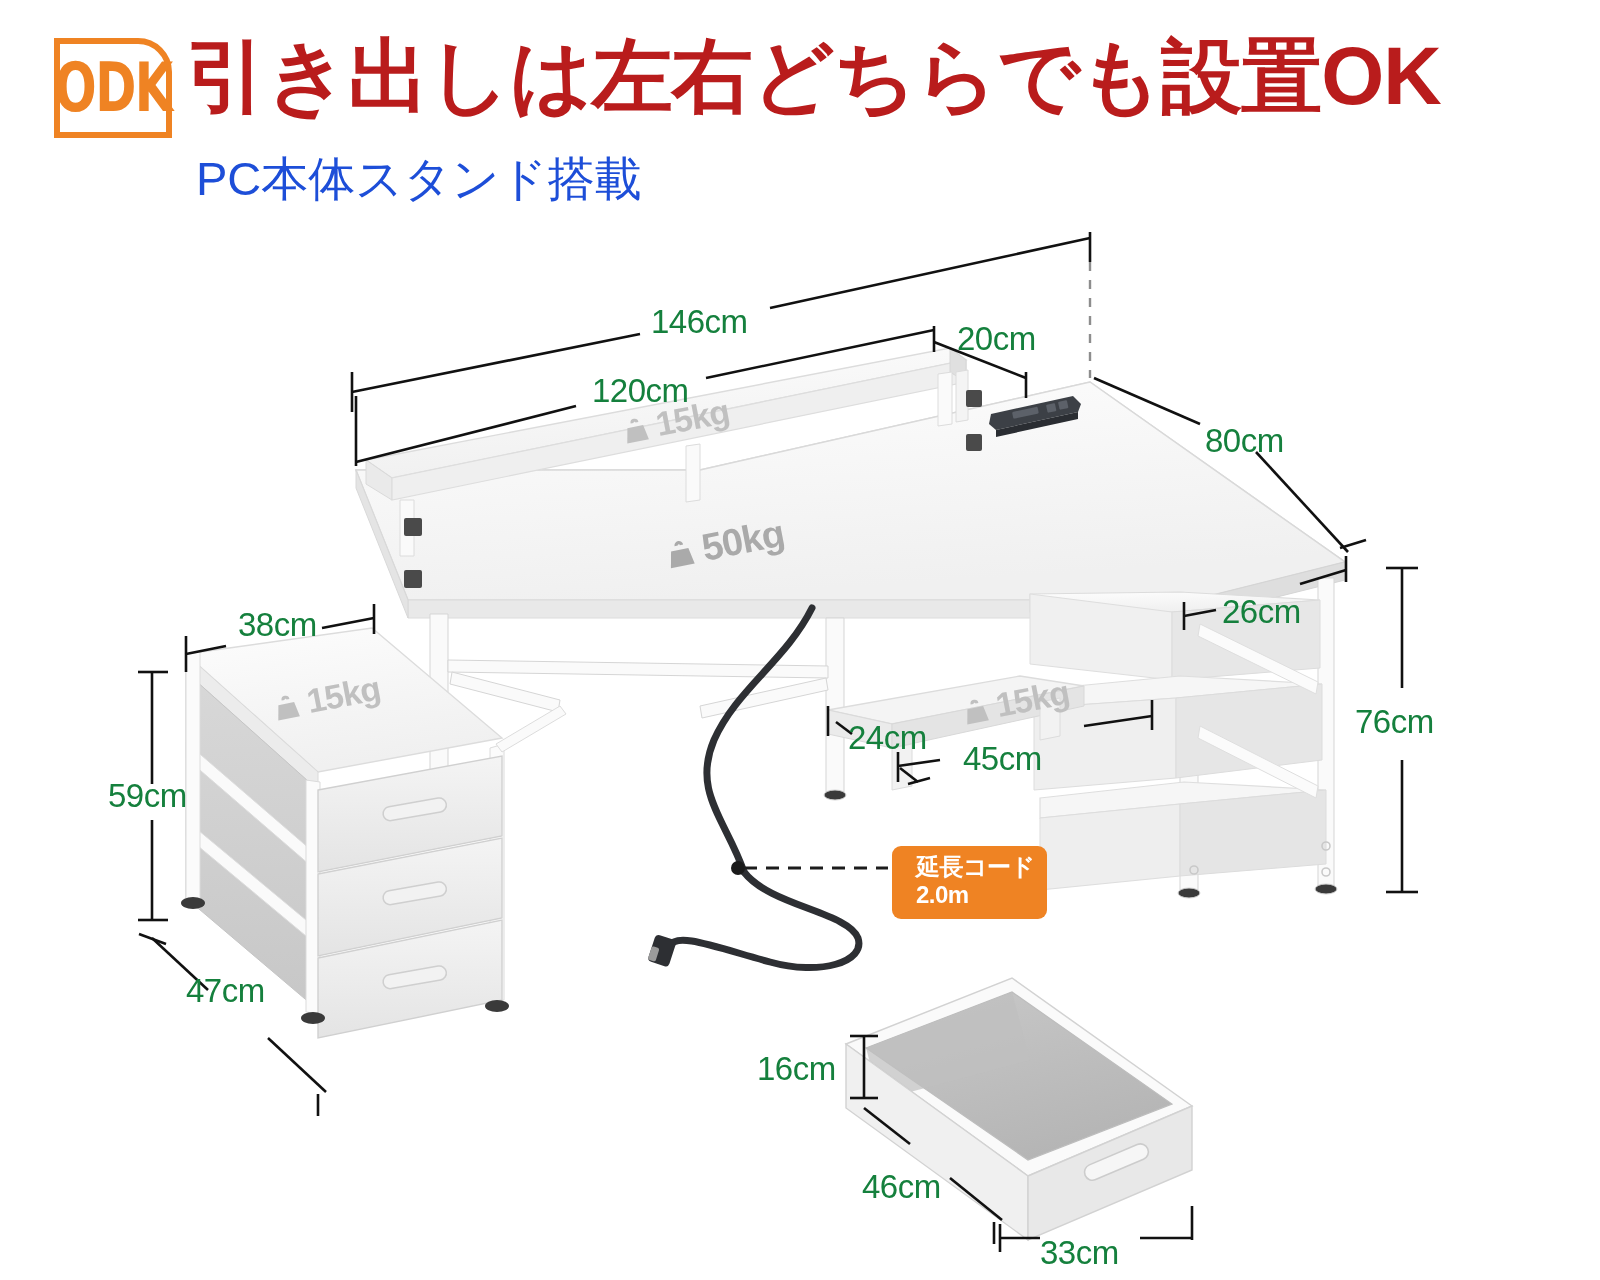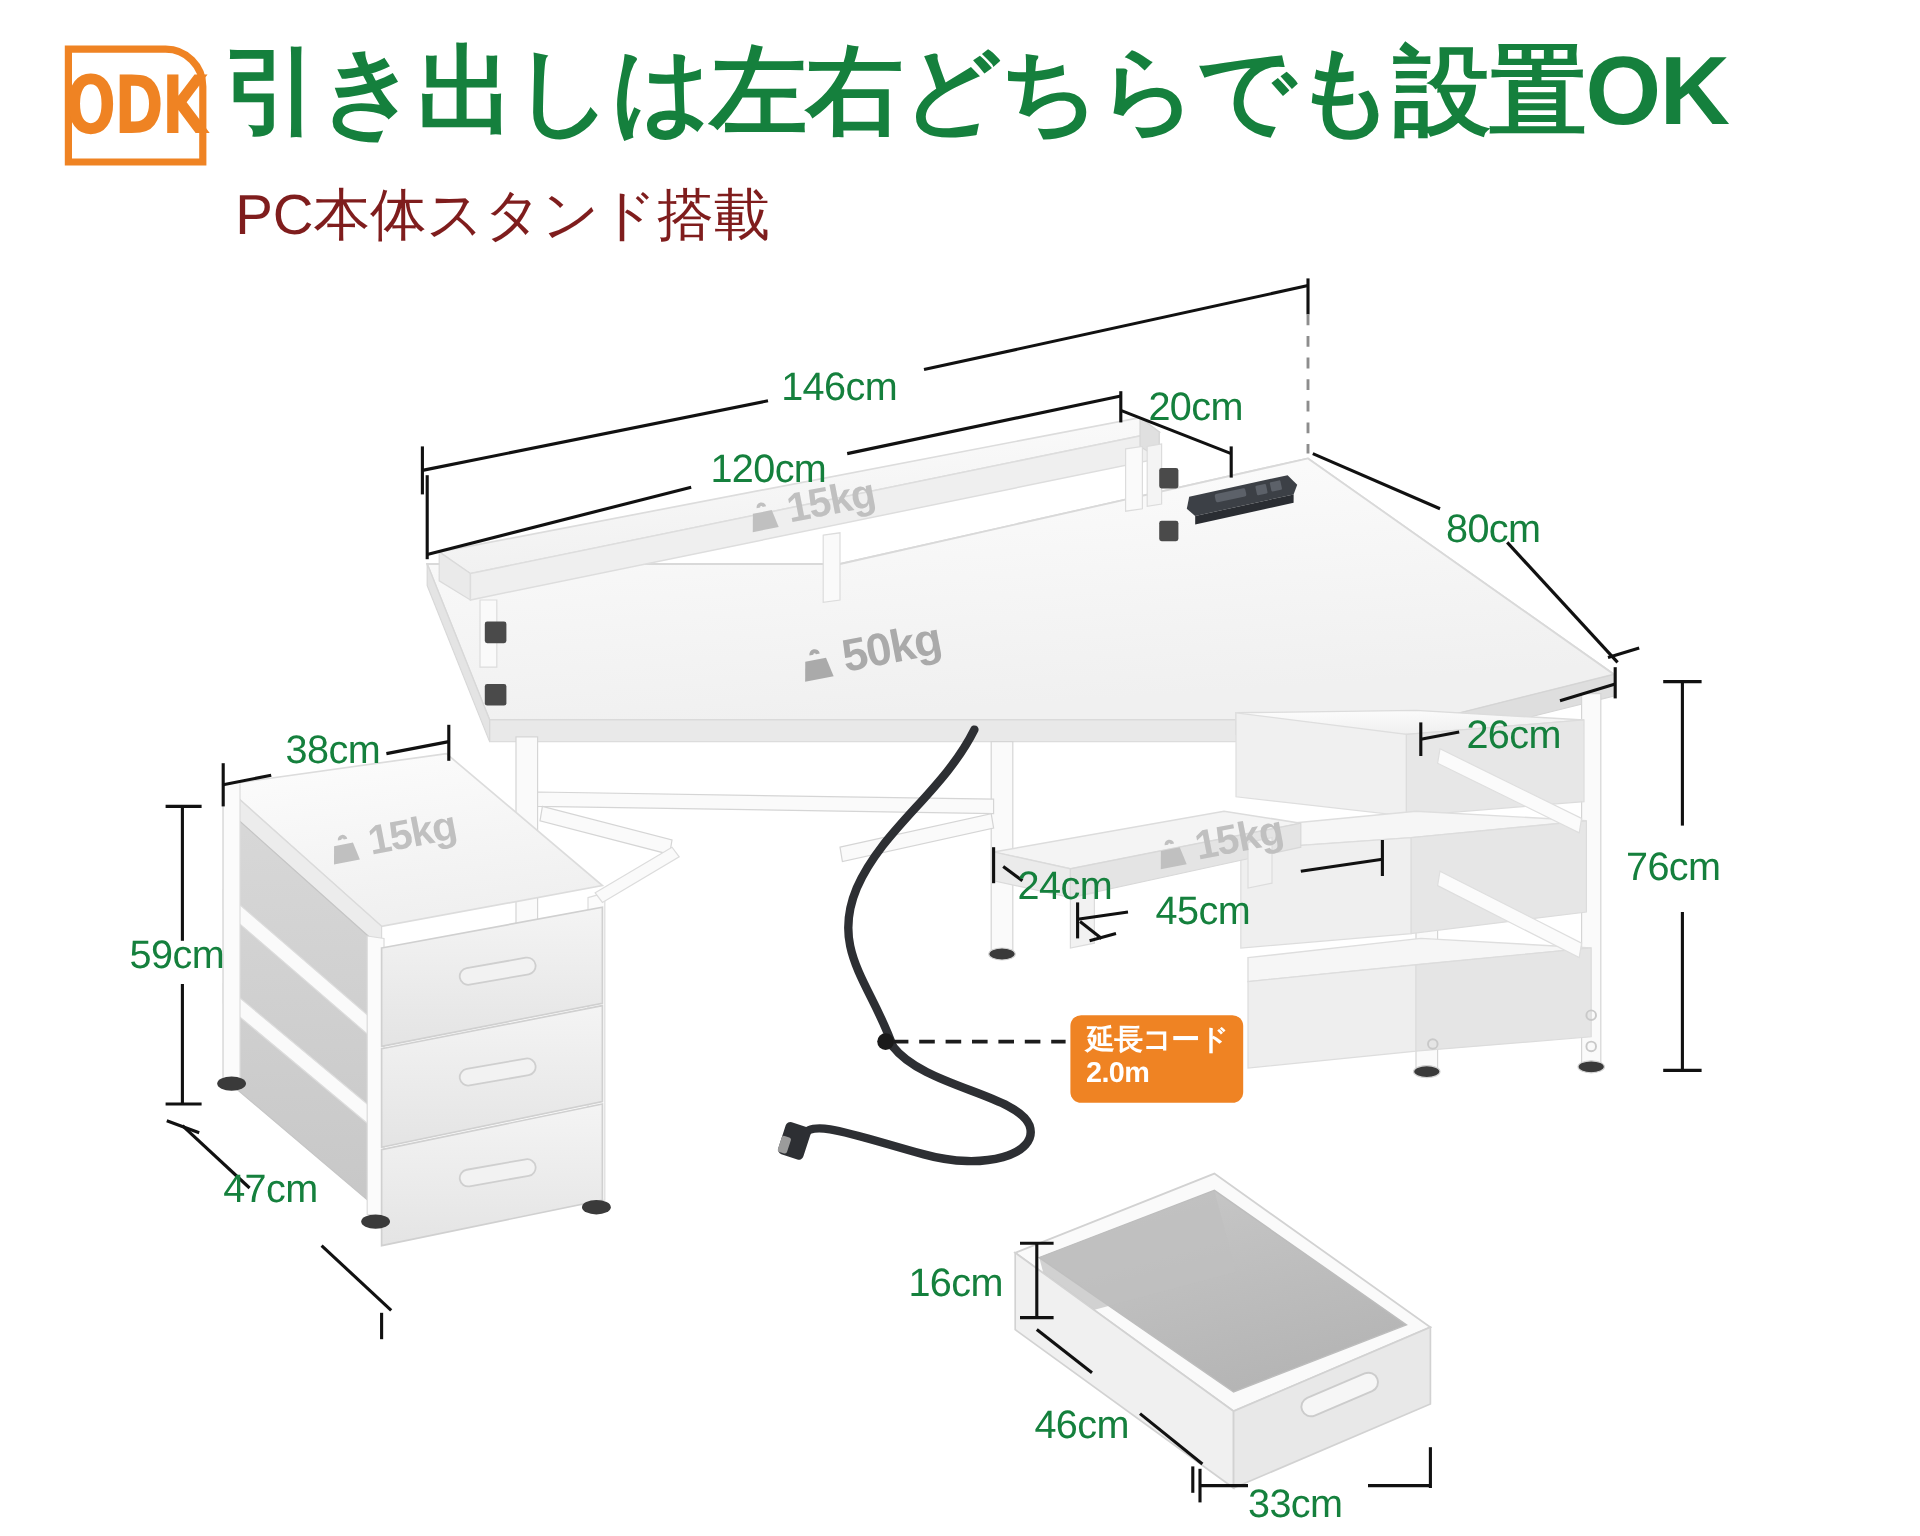--- a/index.html
+++ b/index.html
@@ -19,26 +19,26 @@
     border-top-right-radius: 34px;
     display: flex; align-items: center; justify-content: center;
   }
   .logo-text {
     font-family: "DejaVu Sans", sans-serif;
     font-weight: 700; font-size: 62px; letter-spacing: -2px;
     color: #ef8323; line-height: 1; transform: scaleX(0.80) scaleY(1.08);
   }
   .title {
     position: absolute; left: 186px; top: 33px;
-    font-size: 81px; font-weight: 700; color: #15803d;
+    font-size: 81px; font-weight: 700; color: #b91c1c;
     letter-spacing: -1px; line-height: 1.08; white-space: nowrap;
   }
   .subtitle {
     position: absolute; left: 196px; top: 148px;
-    font-size: 47px; color: #7f1d1d; letter-spacing: 0px; white-space: nowrap;
+    font-size: 47px; color: #1d4ed8; letter-spacing: 0px; white-space: nowrap;
   }
 
   
   .dim-label {
     position: absolute; font-size: 31px; color: #15803d;
     white-space: nowrap; letter-spacing: -0.5px;
   }
   .dim-label.big { font-size: 33px; }
   svg.overlay { position: absolute; left: 0; top: 0; width: 1600px; height: 1280px; pointer-events: none; }
 
@@ -47,21 +47,21 @@
     color: #9a9a9a; font-weight: 700; white-space: nowrap;
   }
   .kg-badge .w-icon { display:block; }
   .kg-badge .kg-text { font-size: 34px; letter-spacing: -1px; }
   .kg-badge.k50 .kg-text { font-size: 38px; }
   .kg-badge.k50 { color: #aaaaaa; }
   .kg-badge.shelf15 { color: #c0c0c0; }
 
   .callout {
     position: absolute; background: #ef8323; color: #ffffff;
-    border-radius: 9px; padding: 7px 12px 9px 13px;
+    border-radius: 9px; padding: 7px 12px 9px 24px;
     font-size: 24px; font-weight: 700; line-height: 1.18;
     white-space: nowrap; letter-spacing: -0.5px;
   }
 </style>
 </head>
 <body>
 
 <div id="page">
 
   <div class="logo-box">

